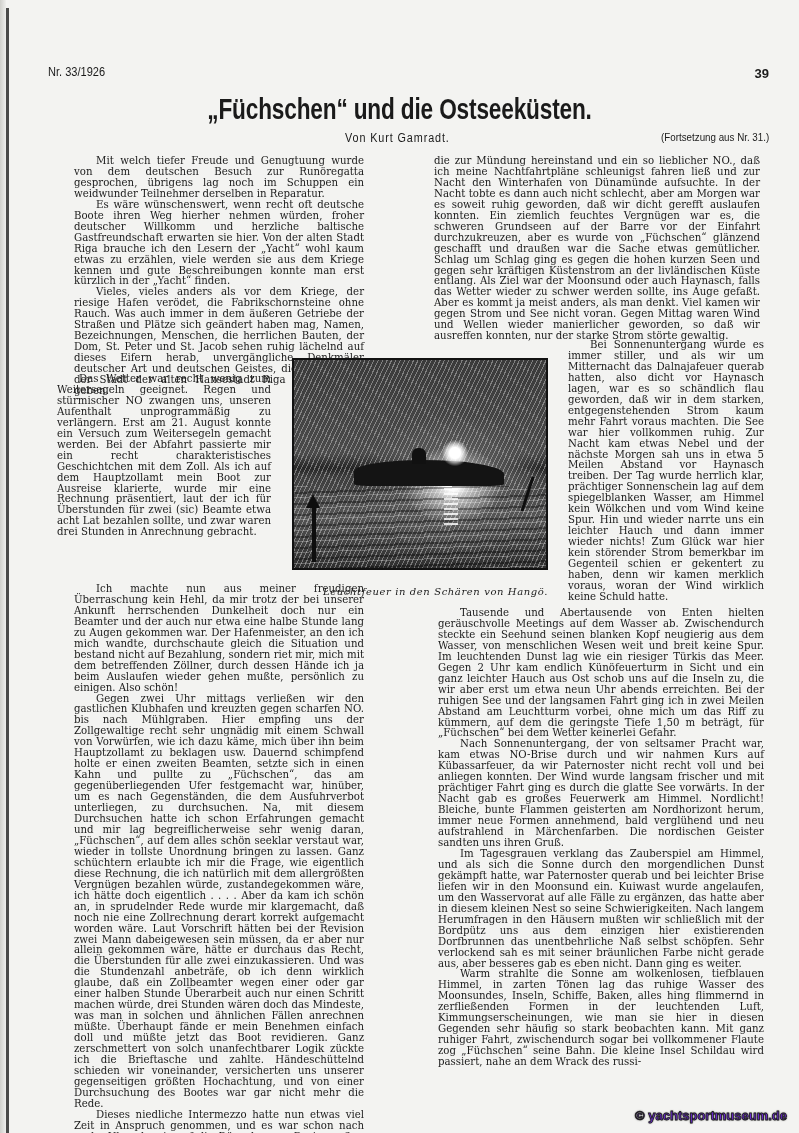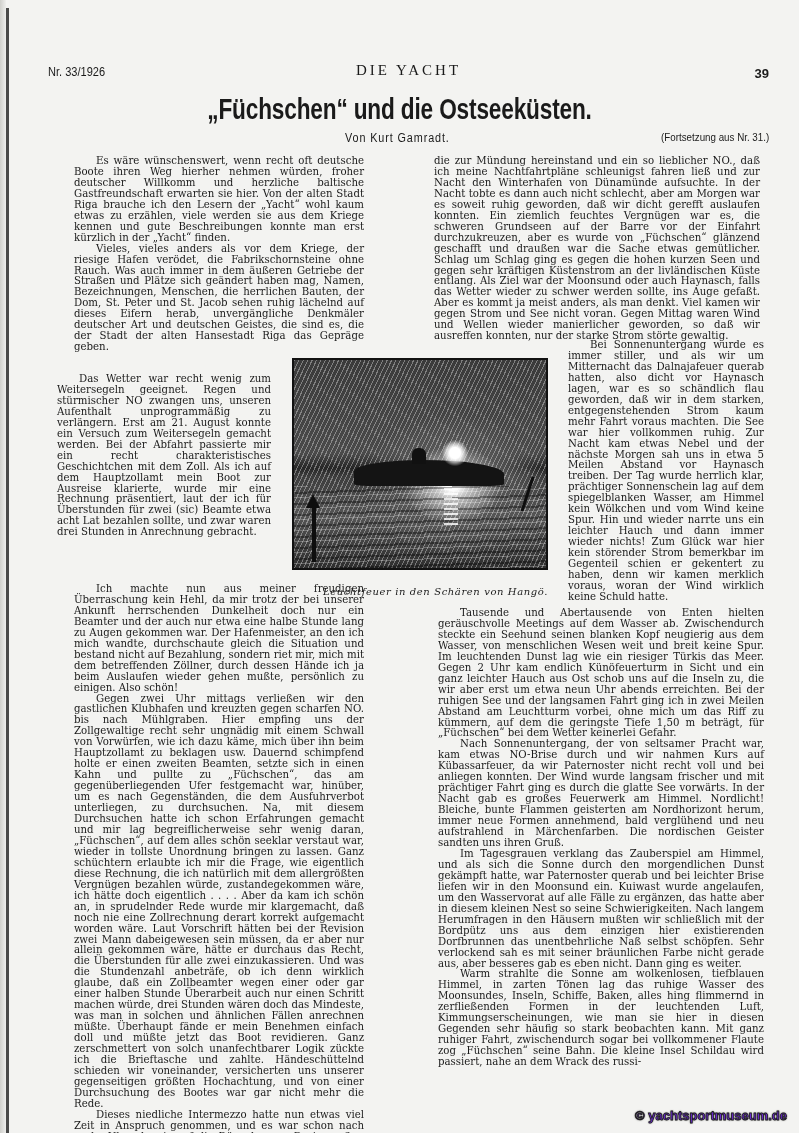--- a/index.html
+++ b/index.html
@@ -99,29 +99,29 @@
   }
 </style>
 </head>
 <body>
 
 <div class="page-edge-shadow"></div>
 <div class="page-edge"></div>
 
 <div class="header">
   <span class="left">Nr. 33/1926</span>
-  <span class="center">DIE YACHT</span>
   <span class="right">39</span>
 </div>
 
 <div class="title">„Füchschen“ und die Ostseeküsten.</div>
 <div class="byline">Von Kurt Gamradt.</div>
 <div class="cont">(Fortsetzung aus Nr. 31.)</div>
 
 <div class="col col-left">
+  <p>Mit welch tiefer Freude und Genugtuung wurde von dem deutschen Besuch zur Runöregatta gesprochen, übrigens lag noch im Schuppen ein weidwunder Teilnehmer derselben in Reparatur.</p>
   <p>Es wäre wünschenswert, wenn recht oft deutsche Boote ihren Weg hierher nehmen würden, froher deutscher Willkomm und herzliche baltische Gastfreundschaft erwarten sie hier. Von der alten Stadt Riga brauche ich den Lesern der „Yacht“ wohl kaum etwas zu erzählen, viele werden sie aus dem Kriege kennen und gute Beschreibungen konnte man erst kürzlich in der „Yacht“ finden.</p>
   <p style="margin-right:0">
     <span>Vieles, vieles anders als vor dem Kriege, der riesige Hafen verödet, die Fabrikschornsteine ohne Rauch. Was auch immer in dem äußeren Getriebe der Straßen und Plätze sich geändert haben mag, Namen, Bezeichnungen, Menschen, die herrlichen Bauten, der Dom, St. Peter und St. Jacob sehen ruhig lächelnd auf dieses Eifern herab, unvergängliche Denkmäler deutscher Art und deutschen Geistes, die sind es, die der Stadt der alten Hansestadt Riga das Gepräge geben.</span>
   </p>
 </div>
 
 <div class="col" style="left:57px; top:374px; width:214px;">
   <p>Das Wetter war recht wenig zum Weitersegeln geeignet. Regen und stürmischer NO zwangen uns, unseren Aufenthalt unprogrammäßig zu verlängern. Erst am 21. August konnte ein Versuch zum Weitersegeln gemacht werden. Bei der Abfahrt passierte mir ein recht charakteristisches Geschichtchen mit dem Zoll. Als ich auf dem Hauptzollamt mein Boot zur Ausreise klarierte, wurde mir eine Rechnung präsentiert, laut der ich für Überstunden für zwei (sic) Beamte etwa acht Lat bezahlen sollte, und zwar waren drei Stunden in Anrechnung gebracht.</p>
 </div>
 <div class="col" style="left:74px; top:584px; width:290px;">

